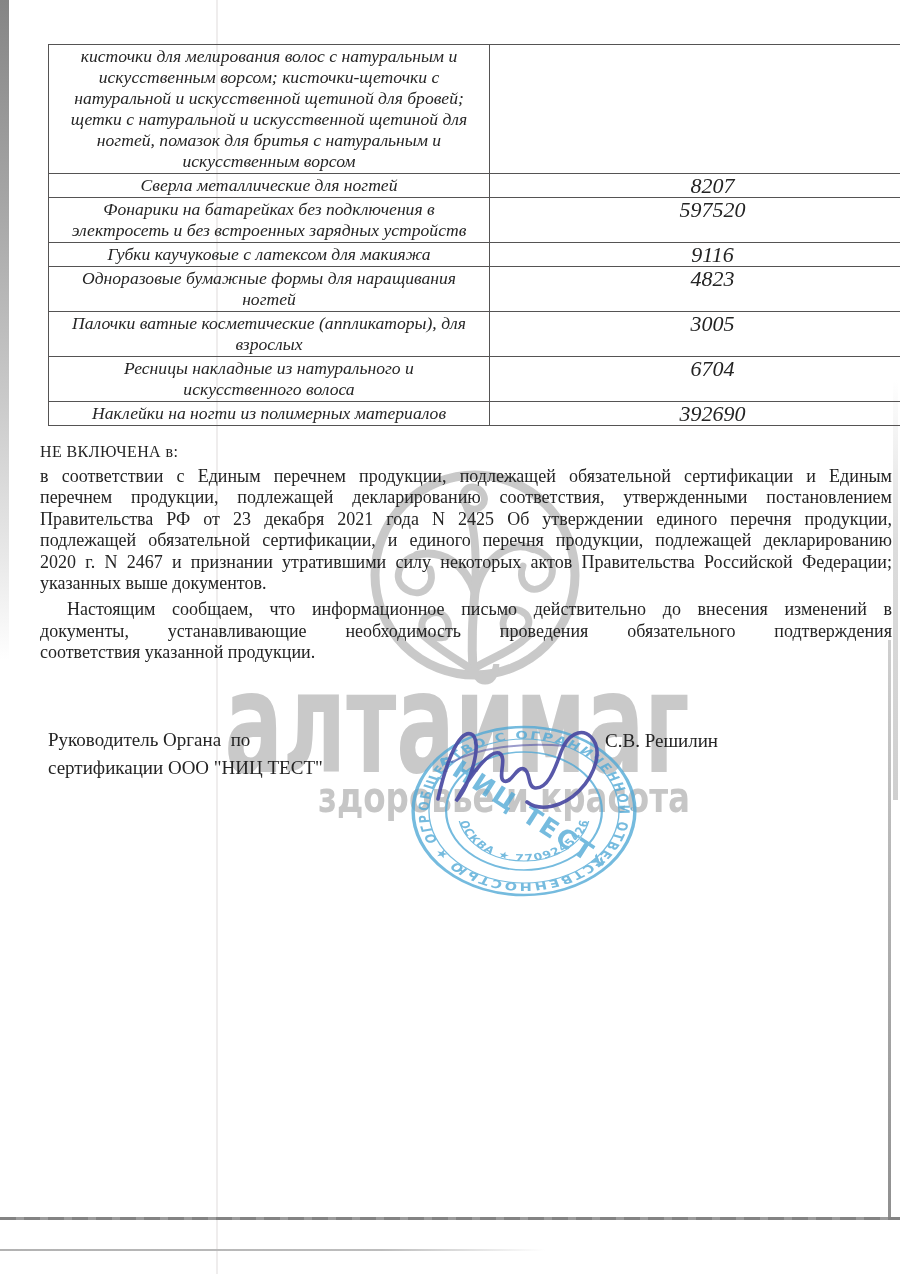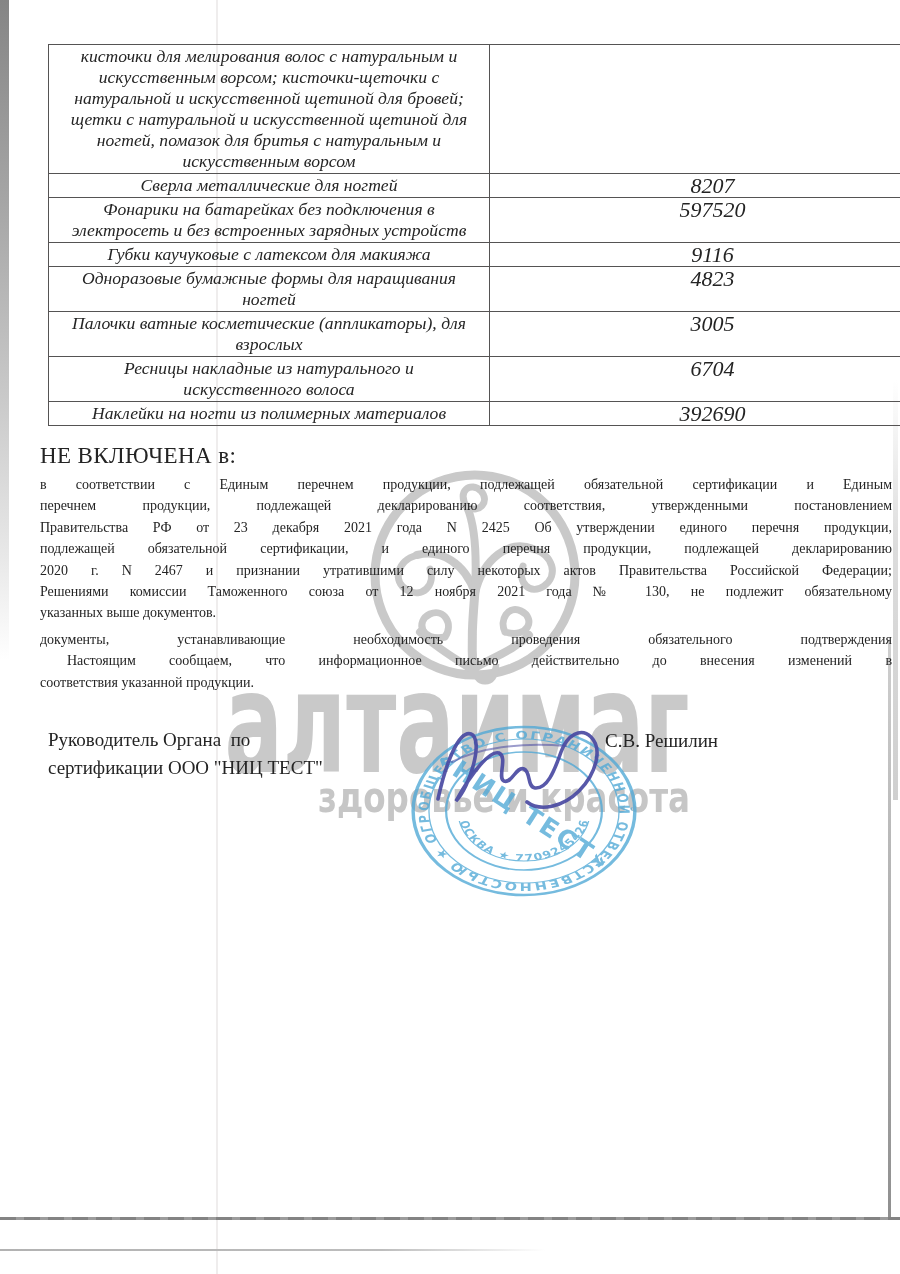--- a/index.html
+++ b/index.html
@@ -20,22 +20,22 @@
   .hline-bottom2{position:absolute;left:0;top:1249px;width:545px;height:2px;z-index:0;
     background:linear-gradient(to right,#b2b2b2,#bdbdbd 70%,rgba(255,255,255,0));}
   
   .wm-svg{position:absolute;left:0;top:0;z-index:1;pointer-events:none;}
   
   .codes{position:absolute;left:48px;top:44px;width:888px;border-collapse:collapse;z-index:2;font-style:italic;}
   .codes td{border:1.6px solid #555353;font-size:17.6px;line-height:21px;padding:1px 9px;}
   .codes td.name{width:422px;text-align:center;vertical-align:middle;white-space:pre-line;}
   .codes td.code{text-align:center;vertical-align:top;font-size:22px;}
   .section{position:absolute;left:40px;top:443px;width:852px;z-index:2;}
-  .heading{font-size:23px;letter-spacing:.4px;margin-bottom:5px;}
-  .jline{font-size:14px;line-height:21.4px;text-align:justify;text-align-last:justify;}
+  .heading{font-size:16px;letter-spacing:.4px;margin-bottom:5px;}
+  .jline{font-size:18px;line-height:21.4px;text-align:justify;text-align-last:justify;}
   .jline.last{text-align-last:left;}
   .note{margin-top:5px;}
   .note .indent{text-indent:27px;}
   .sigblock{position:absolute;left:0;top:726px;width:773px;height:60px;z-index:2;}
   .sig-left{position:absolute;left:48px;top:0;font-size:19px;line-height:27.5px;white-space:pre-wrap;}
   .sig-right{position:absolute;right:55px;top:4px;font-size:19px;}
   
   .ink-svg{position:absolute;left:0;top:0;z-index:4;pointer-events:none;}
 </style>
 </head>
@@ -115,25 +115,24 @@
     </tbody>
   </table>
 
   <div class="section">
     <div class="heading">НЕ ВКЛЮЧЕНА в:</div>
     <div class="jline">в соответствии с Единым перечнем продукции, подлежащей обязательной сертификации и Единым</div>
     <div class="jline">перечнем продукции, подлежащей декларированию соответствия, утвержденными постановлением</div>
     <div class="jline">Правительства РФ от 23 декабря 2021 года N 2425 Об утверждении единого перечня продукции,</div>
     <div class="jline">подлежащей обязательной сертификации, и единого перечня продукции, подлежащей декларированию</div>
     <div class="jline">2020 г. N 2467 и признании утратившими силу некоторых актов Правительства Российской Федерации;</div>
-    <div class="jline">Решениями комиссии Таможенного союза от 12 ноября 2021 года № 130, не подлежит обязательному</div>
     <div class="jline last">указанных выше документов.</div>
     <div class="note">
+      <div class="jline indent">Настоящим сообщаем, что информационное письмо действительно до внесения изменений в</div>
       <div class="jline">документы, устанавливающие необходимость проведения обязательного подтверждения</div>
-      <div class="jline indent">Настоящим сообщаем, что информационное письмо действительно до внесения изменений в</div>
       <div class="jline last">соответствия указанной продукции.</div>
     </div>
   </div>
 
   <div class="sigblock">
     <div class="sig-left"><span>Руководитель Органа  по</span><br><span>сертификации ООО "НИЦ ТЕСТ"</span></div>
     <div class="sig-right">С.В. Решилин</div>
   </div>
 
   <svg class="ink-svg" width="900" height="1274" viewBox="0 0 900 1274">

